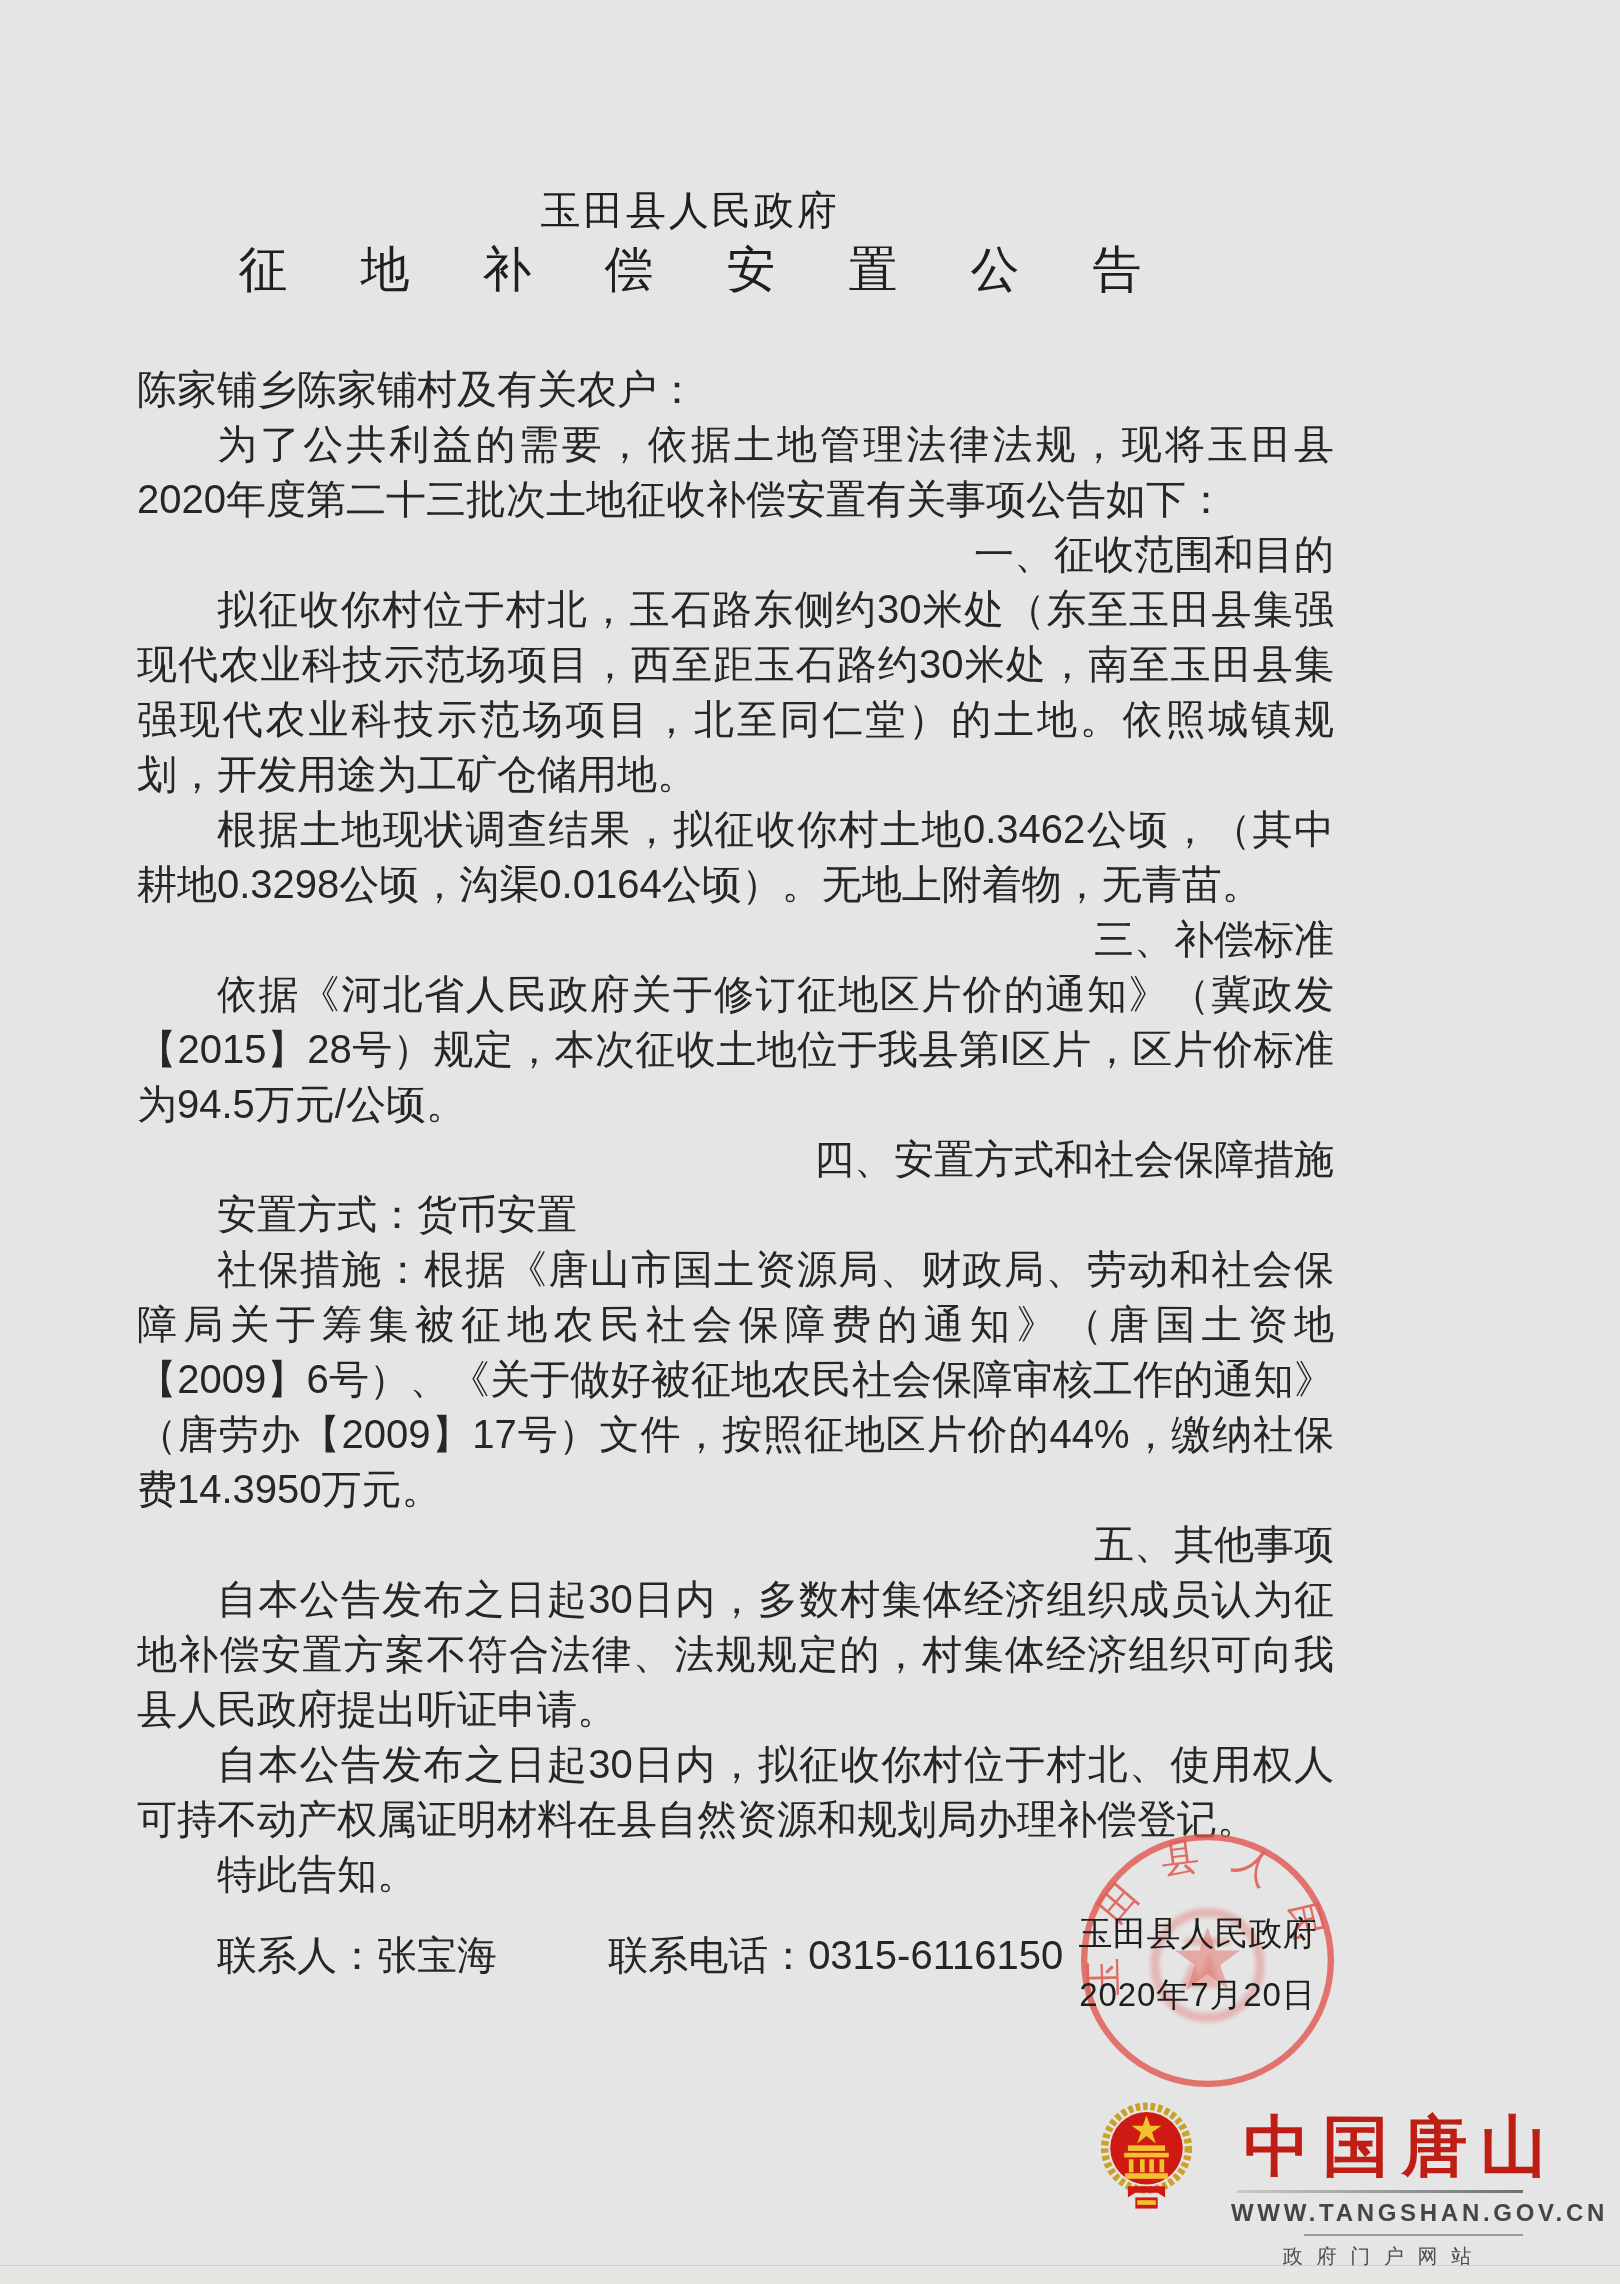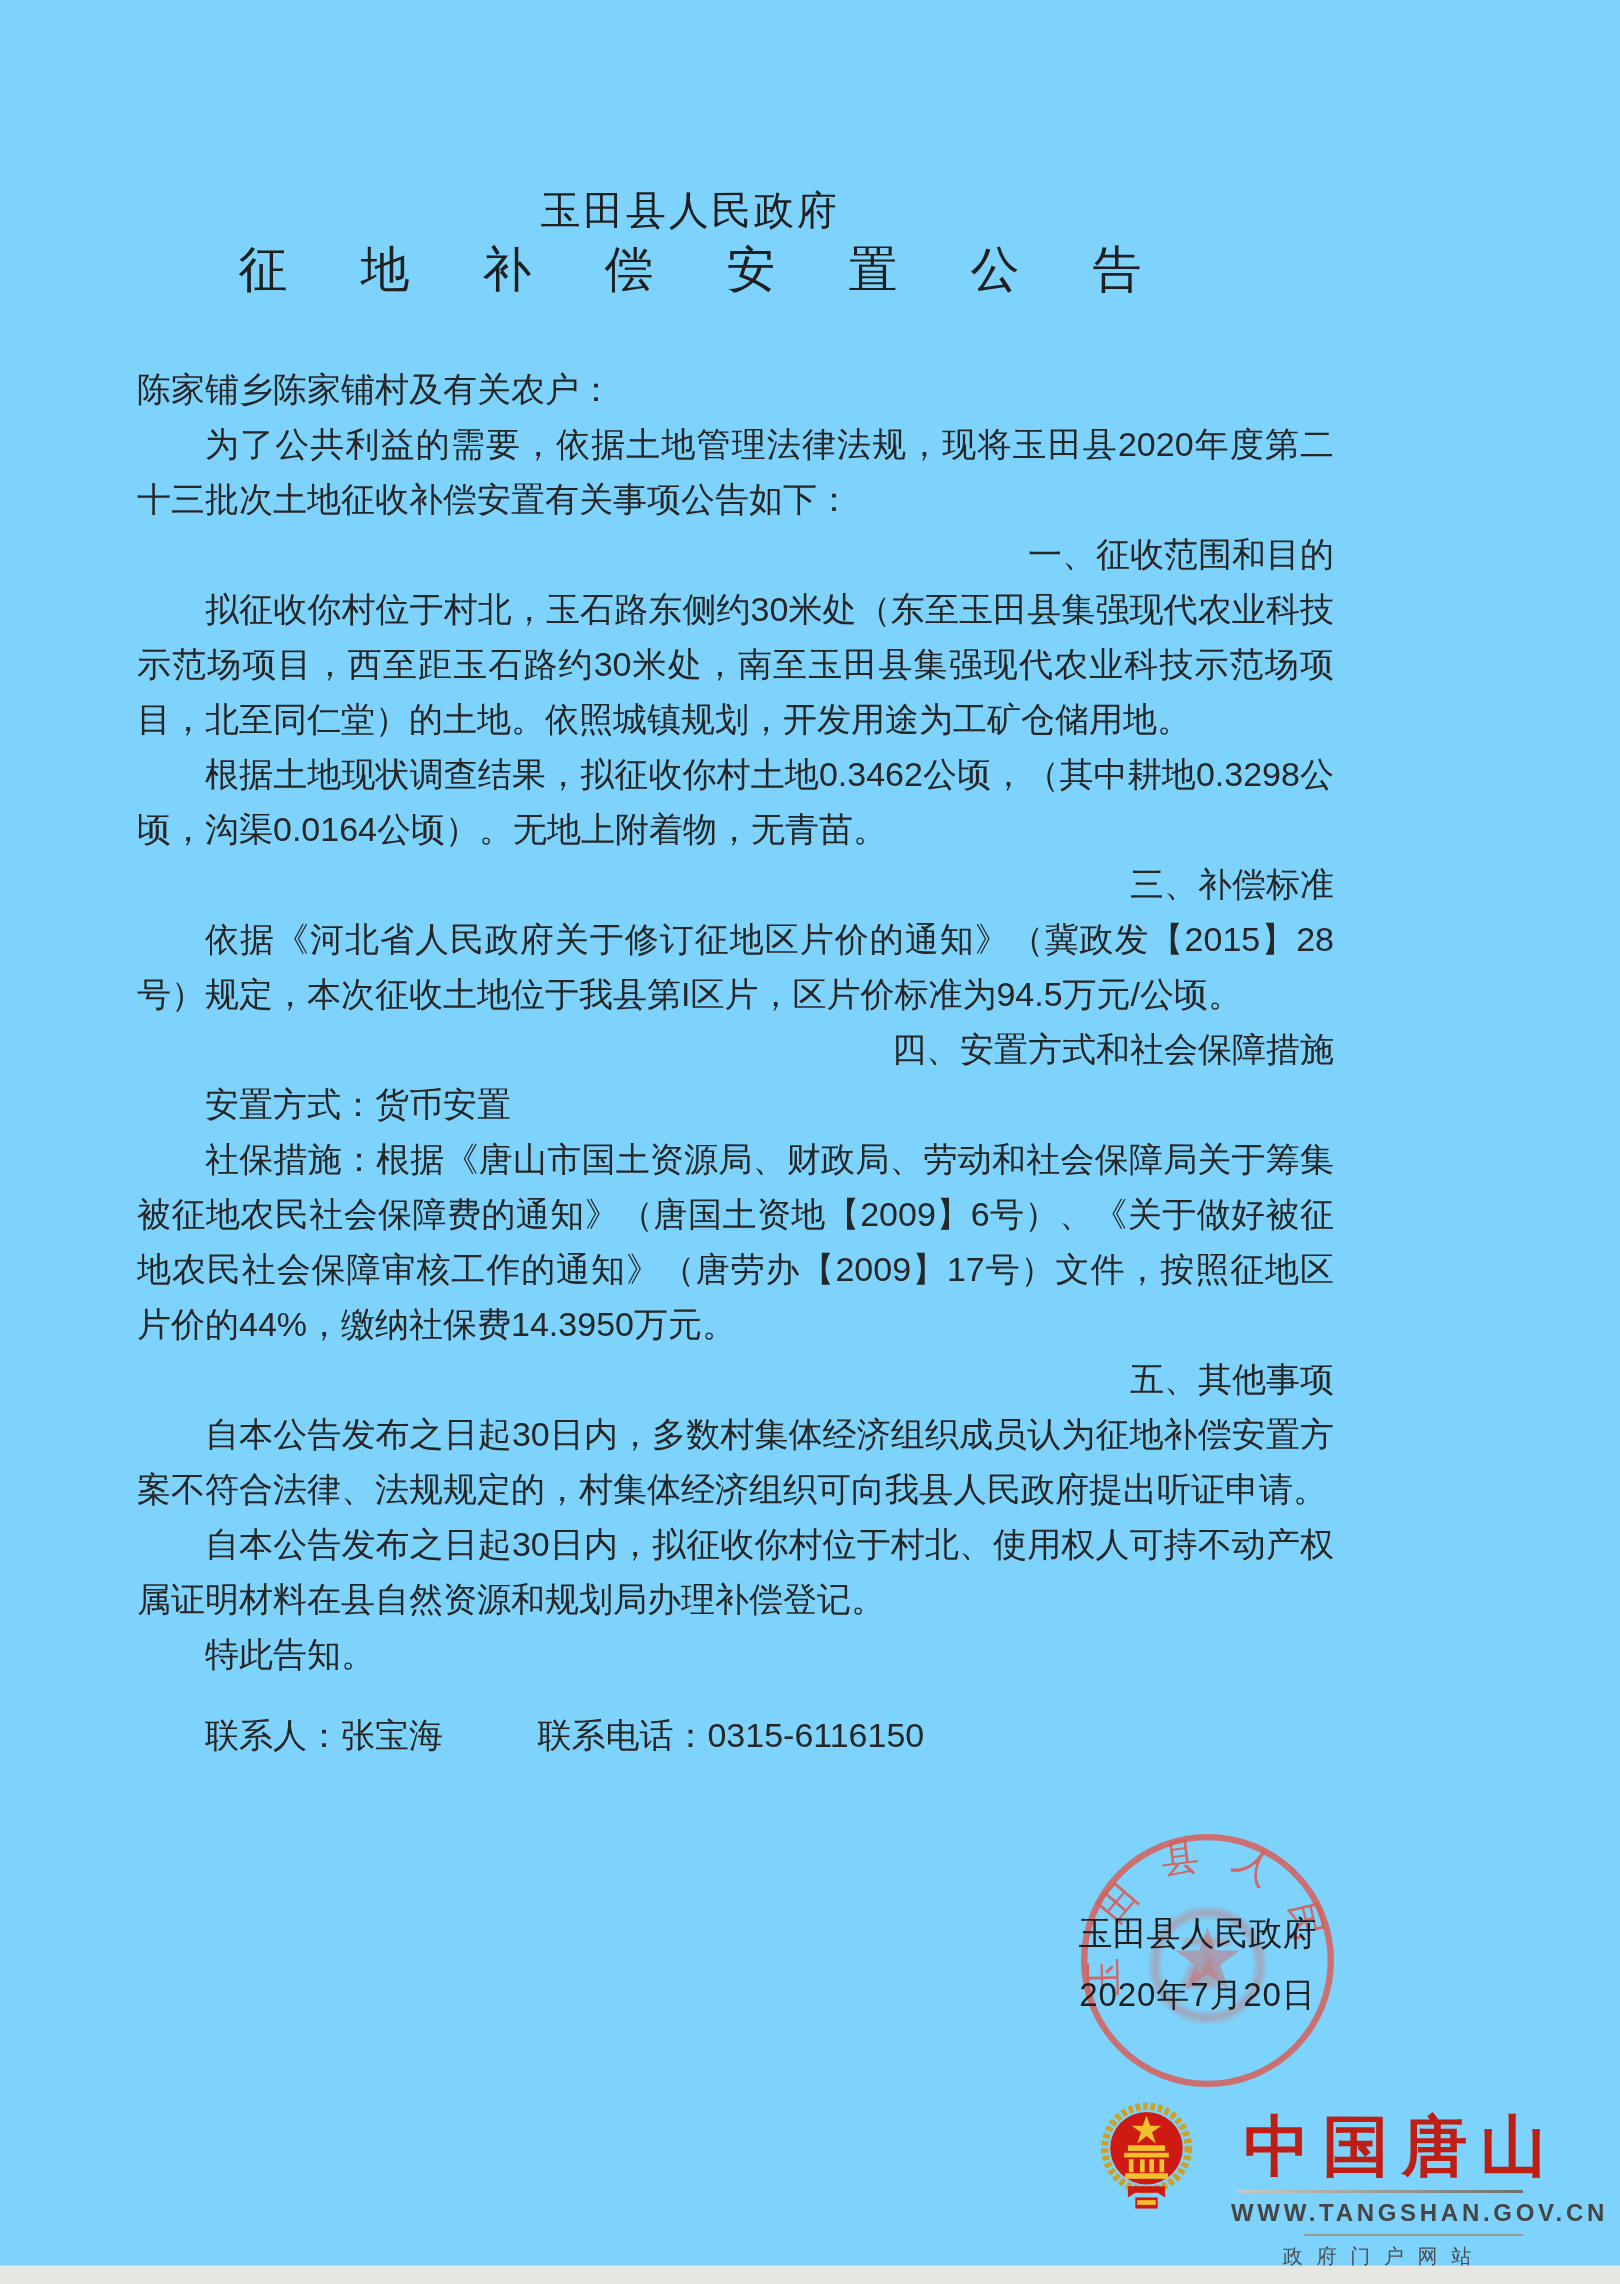--- a/index.html
+++ b/index.html
@@ -4,32 +4,32 @@
 <style>
   html,body{margin:0;padding:0;}
   body{
     width:1620px;height:2284px;
     background:#fdfdfb;
     font-family:"Liberation Sans","DejaVu Sans",sans-serif;
     color:#262626;
     position:relative;
     overflow:hidden;
   }
-  .page{position:absolute;inset:0;background:#7dd3fc;}
+  .page{position:absolute;inset:0;background:#e5e5e5;}
 
   
   .heading-block{position:absolute;left:0;width:1380px;text-align:center;
     font-family:"Liberation Serif","DejaVu Serif",serif;color:#1f1f1f;}
   .doc-title{top:187px;font-size:40px;line-height:48px;letter-spacing:2.7px;font-weight:500;}
   .doc-subtitle{top:243px;font-size:49px;line-height:53px;letter-spacing:0.62em;text-indent:0.62em;font-weight:500;}
 
   
   .doc-body{
     position:absolute;left:137px;top:362px;width:1197px;
-    font-size:34px;line-height:55px;font-weight:500;
+    font-size:40px;line-height:55px;font-weight:500;
   }
   .salutation{margin:0;text-indent:0;text-align:justify;}
   .para{margin:0;text-indent:2em;text-align:justify;}
   .para.heading{text-align:right;}
 
   .contact-row{margin:25.6px 0 0 0;text-indent:2em;}
   .contact-row .phone{margin-left:2.5em;}
 
   
   .signature-block{position:absolute;left:1033px;top:1912px;width:329px;

